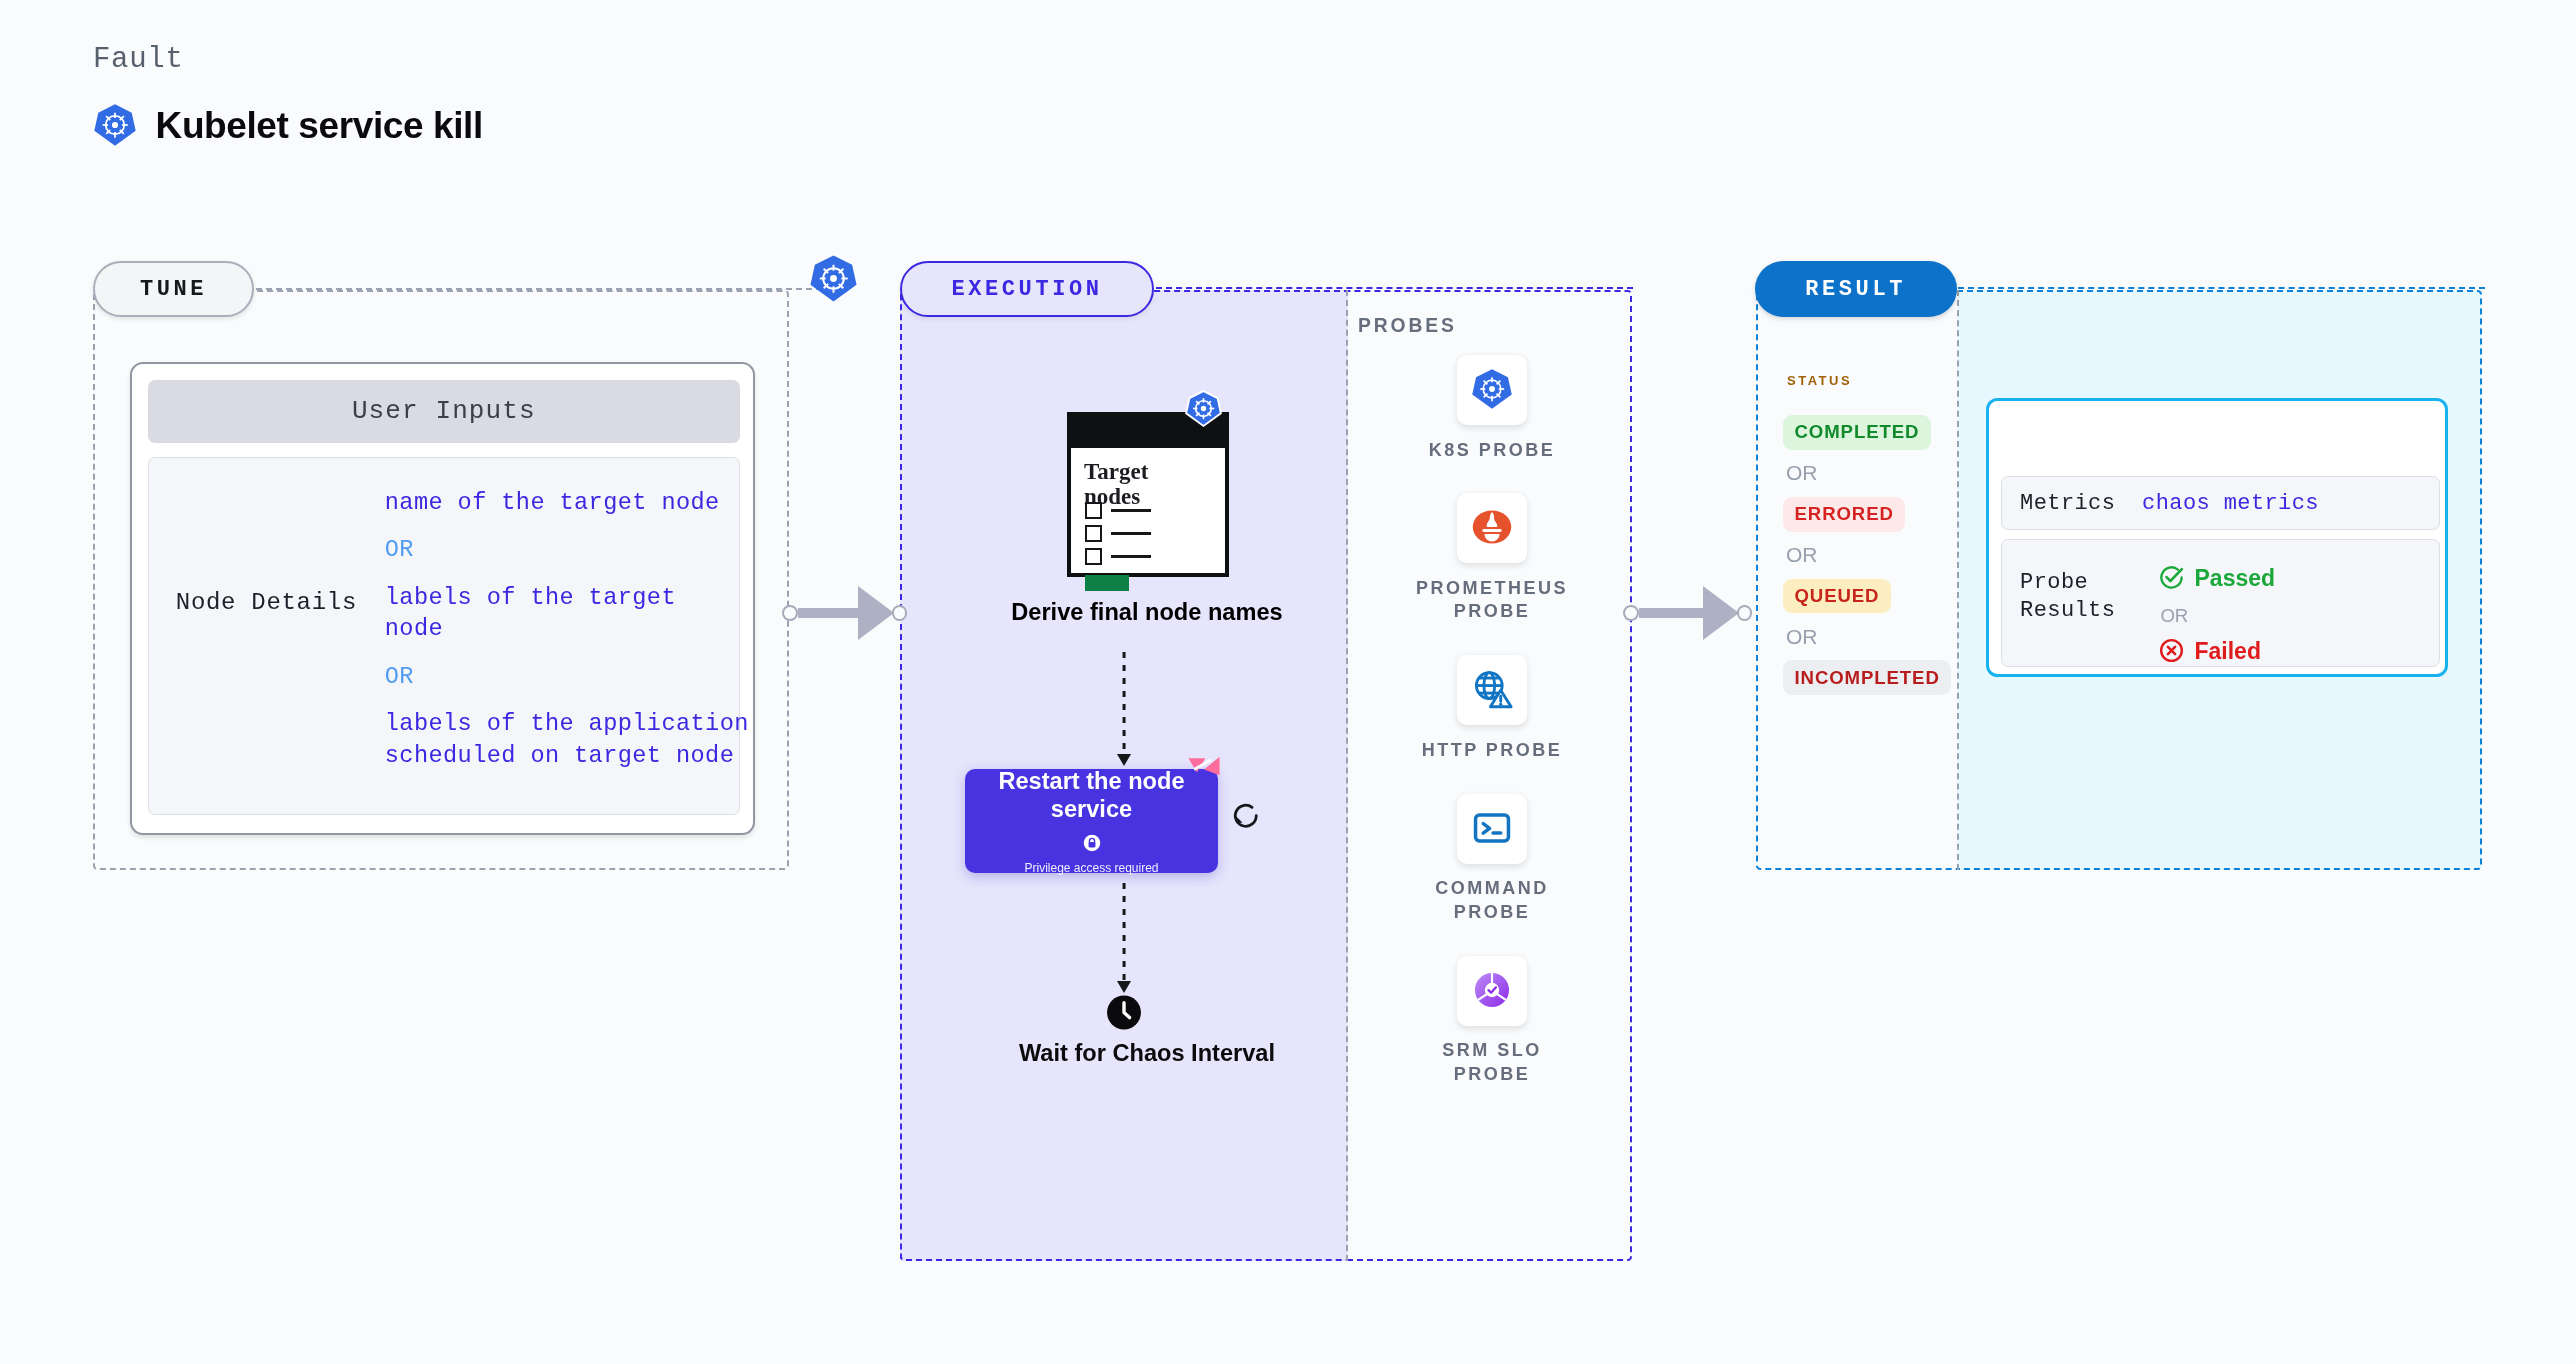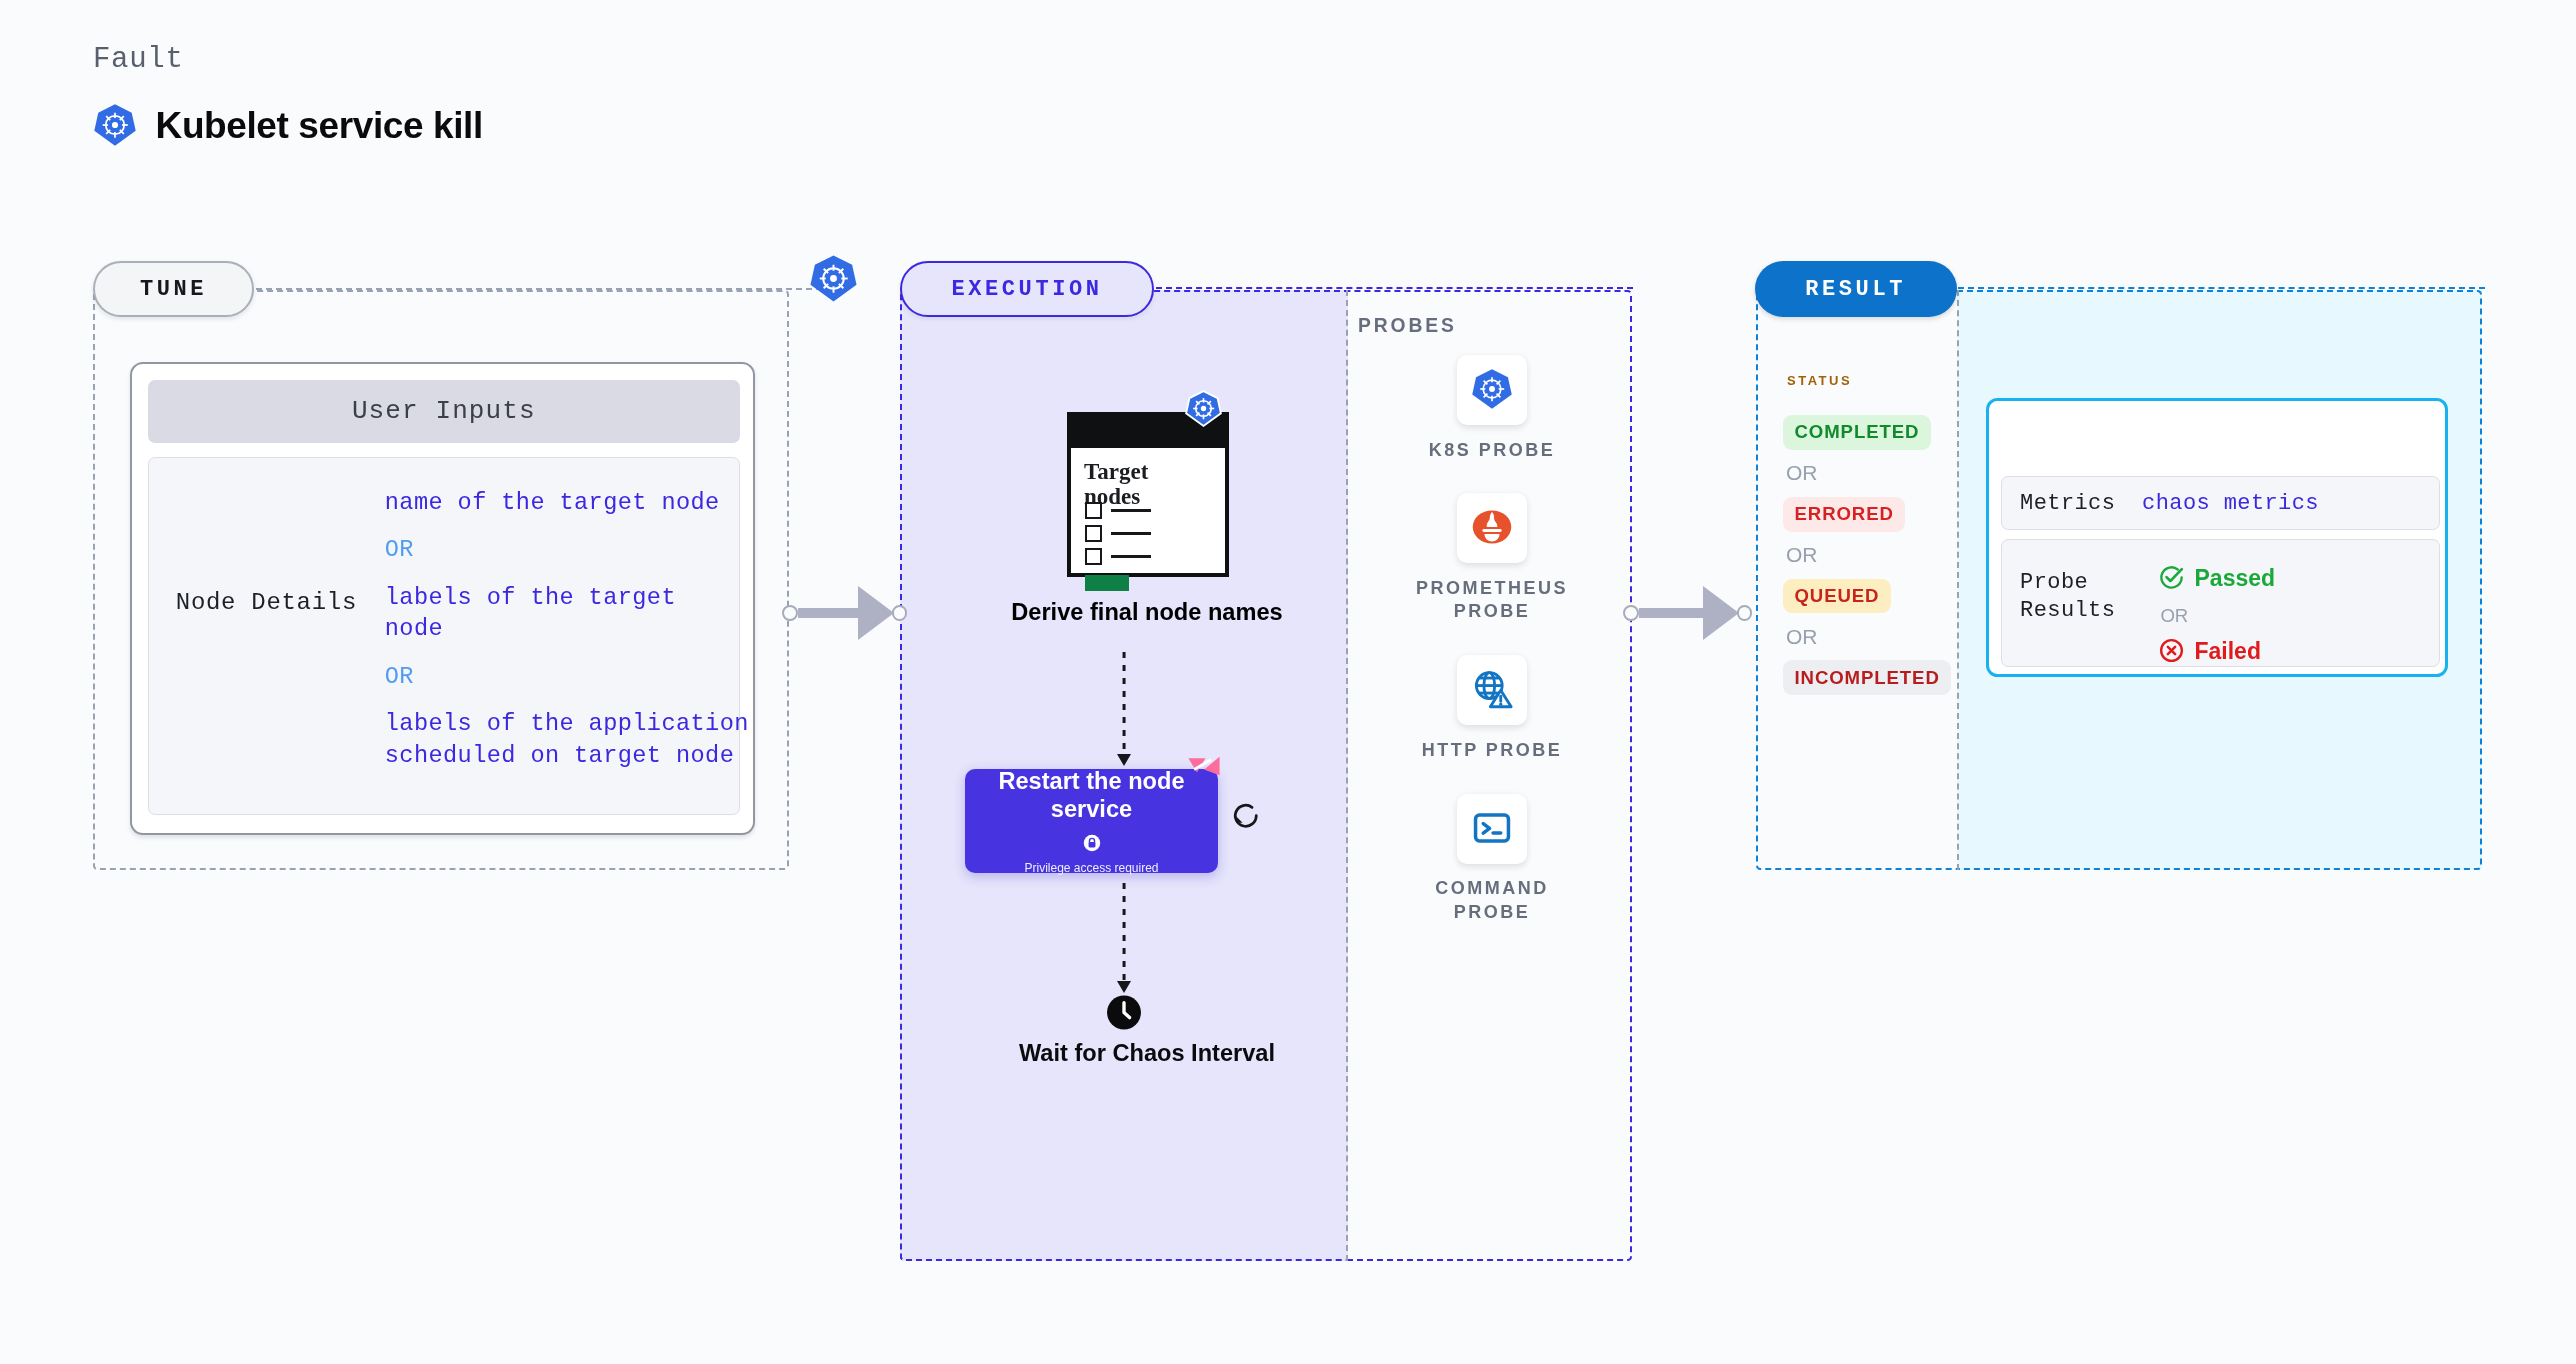--- a/index.html
+++ b/index.html
@@ -473,20 +473,43 @@
         <svg width="42" height="42" viewBox="0 0 24 24">
           <rect x="2.6" y="4.6" width="18.8" height="14.8" rx="2.2" stroke="#1275c4" stroke-width="2" fill="none"></rect>
           <path d="M7 9.5 L10.6 12.2 L7 14.9" stroke="#1275c4" stroke-width="2" fill="none" stroke-linecap="round" stroke-linejoin="round"></path>
           <line x1="12.6" y1="14.9" x2="17" y2="14.9" stroke="#1275c4" stroke-width="2" stroke-linecap="round"></line>
         </svg>
       </span>
     </div>
     <div class="probe-label">COMMAND PROBE</div>
   </div>
 
+  <div class="probe-item">
+    <div class="probe-icon-box">
+      <span>
+        <svg width="42" height="42" viewBox="0 0 64 64">
+          <defs>
+            <linearGradient id="sg" x1="0" y1="0" x2="1" y2="1">
+              <stop offset="0" stop-color="#bc8cf5"></stop>
+                <stop offset="1" stop-color="#8b2ae8"></stop>
+            </linearGradient>
+          </defs>
+          <circle cx="32" cy="32" r="26" fill="url(#sg)"></circle>
+          <g stroke="#fff" stroke-width="3.4">
+            <line x1="32" y1="6" x2="32" y2="30"></line>
+            <line x1="32" y1="33" x2="11" y2="47"></line>
+            <line x1="32" y1="33" x2="53" y2="47"></line>
+          </g>
+          <circle cx="32" cy="32" r="11" fill="#fff"></circle>
+          <path d="M26.6 32.2 L30.6 36.1 L38 27.9" stroke="#8b2ae8" stroke-width="3.4" fill="none" stroke-linecap="round" stroke-linejoin="round"></path>
+        </svg>
+      </span>
+    </div>
+    <div class="probe-label">SRM SLO PROBE</div>
+  </div>
 </div>
 
 <div class="conn" style="left:1623px; top:586px;">
   <div class="conn-dot"></div>
   <div class="conn-bar" style="width:66px;"></div>
   <div class="conn-tri"></div>
   <div class="conn-dot" style="margin-left:-2.9px;"></div>
 </div>
 
 <div id="result-fill"></div>

